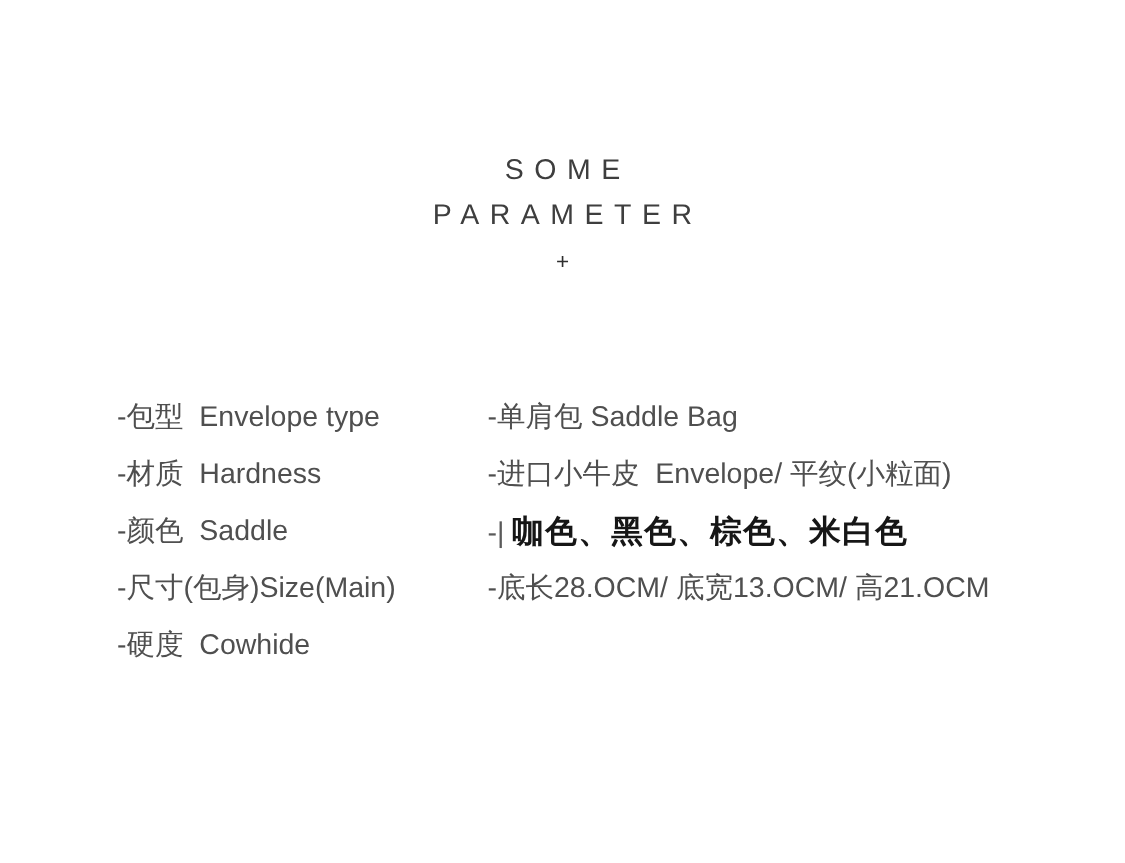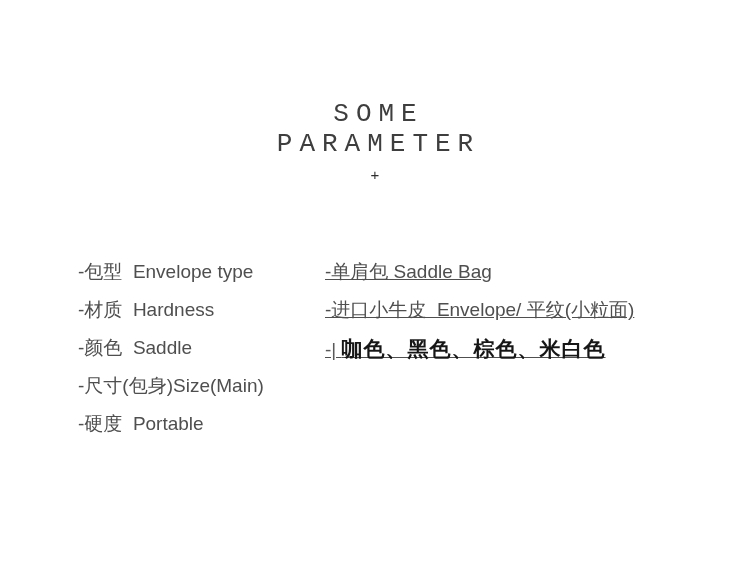--- a/index.html
+++ b/index.html
@@ -16,56 +16,54 @@
   }
   .header {
     position: absolute;
     top: 99px;
     left: 0;
     right: 0;
     text-align: center;
     color: #3e3e3e;
   }
   .title-line {
-    font-size: 26px;
+    font-size: 19px;
     line-height: 30px;
     letter-spacing: 7px;
     padding-left: 7px; 
     font-weight: 400;
     white-space: pre;
-    font-family: Liberation Mono, monospace;
   }
   .plus-mark {
     font-size: 15px;
     line-height: 18px;
     margin-top: 7px;
     letter-spacing: 0;
     color: #2e2e2e;
   }
   .params {
     position: absolute;
     left: 78px;
     top: 259px;
     width: 660px;
   }
   .param-row {
     display: flex;
-    align-items: flex-start;
+    align-items: center;
     height: 38px;
     font-size: 19px;
     color: #4f4f4f;
   }
   .param-label {
     width: 247px;
     flex-shrink: 0;
     white-space: pre;
   }
   .param-value {
     white-space: pre;
-    text-decoration: underline;
   }
   .value-prefix {
     white-space: pre;
     color: #5a5a5a;
     font-size: 19px;
   }
   .value-highlight {
     color: #161616;
     font-weight: bold;
     font-size: 21px;
@@ -94,20 +92,21 @@
     <span class="param-value">-进口小牛皮  Envelope/ 平纹(小粒面)</span>
   </div>
 
   <div class="param-row">
     <span class="param-label">-颜色  Saddle</span>
     <span class="param-value"><span class="value-prefix">-| </span><span class="value-highlight">咖色、黑色、棕色、米白色</span></span>
   </div>
 
   <div class="param-row">
     <span class="param-label">-尺寸(包身)Size(Main)</span>
+    <span class="param-value">-底长28.OCM/ 底宽13.OCM/ 高21.OCM</span>
   </div>
 
   <div class="param-row">
-    <span class="param-label">-硬度  Portable</span>
+    <span class="param-label">-硬度  Cowhide</span>
   </div>
 
 
 </div>
 
 </body></html>

